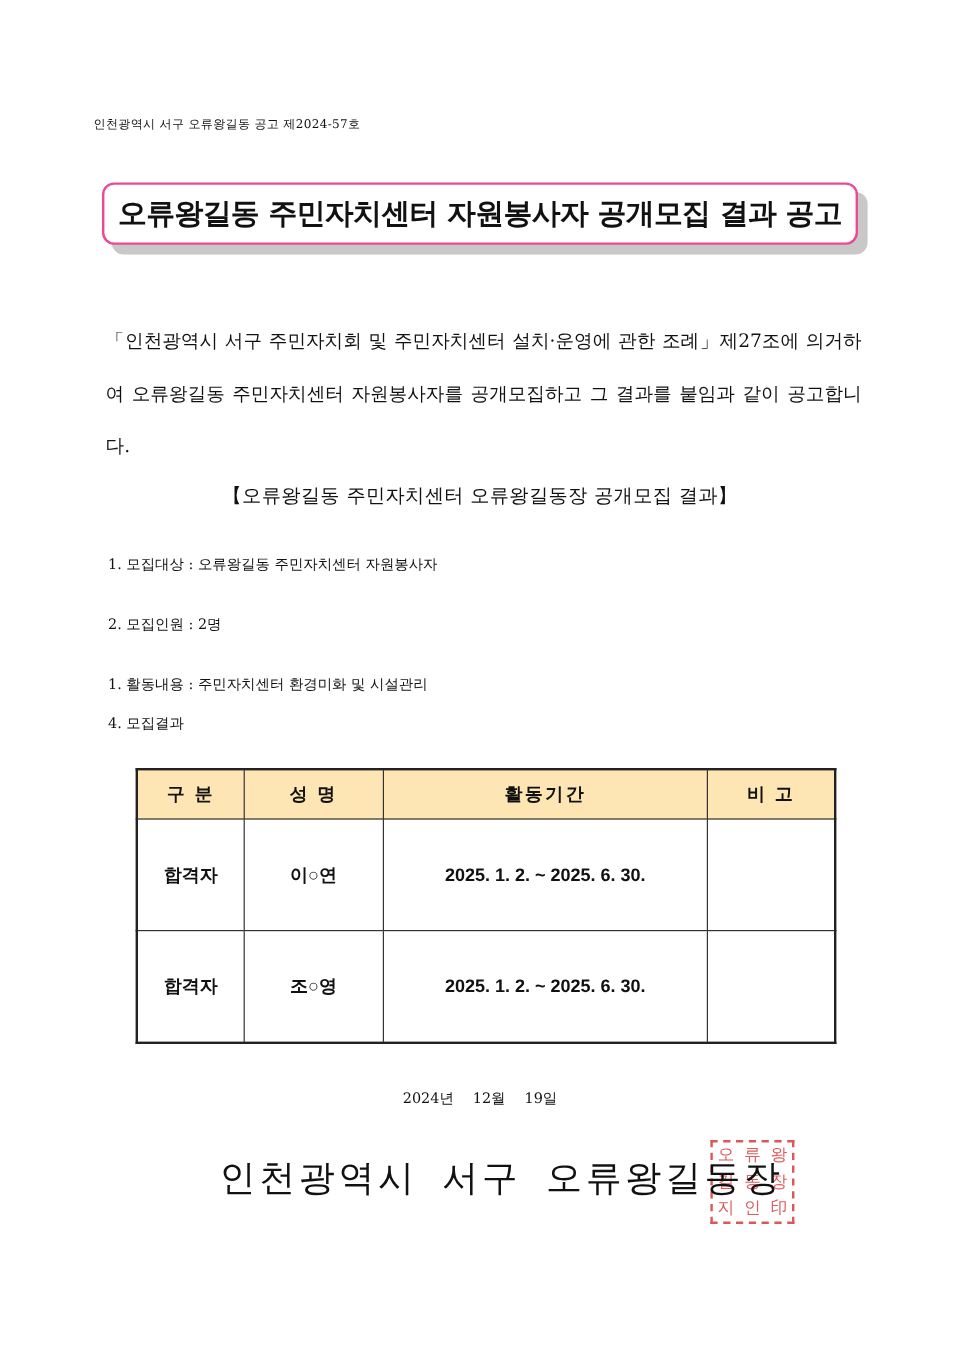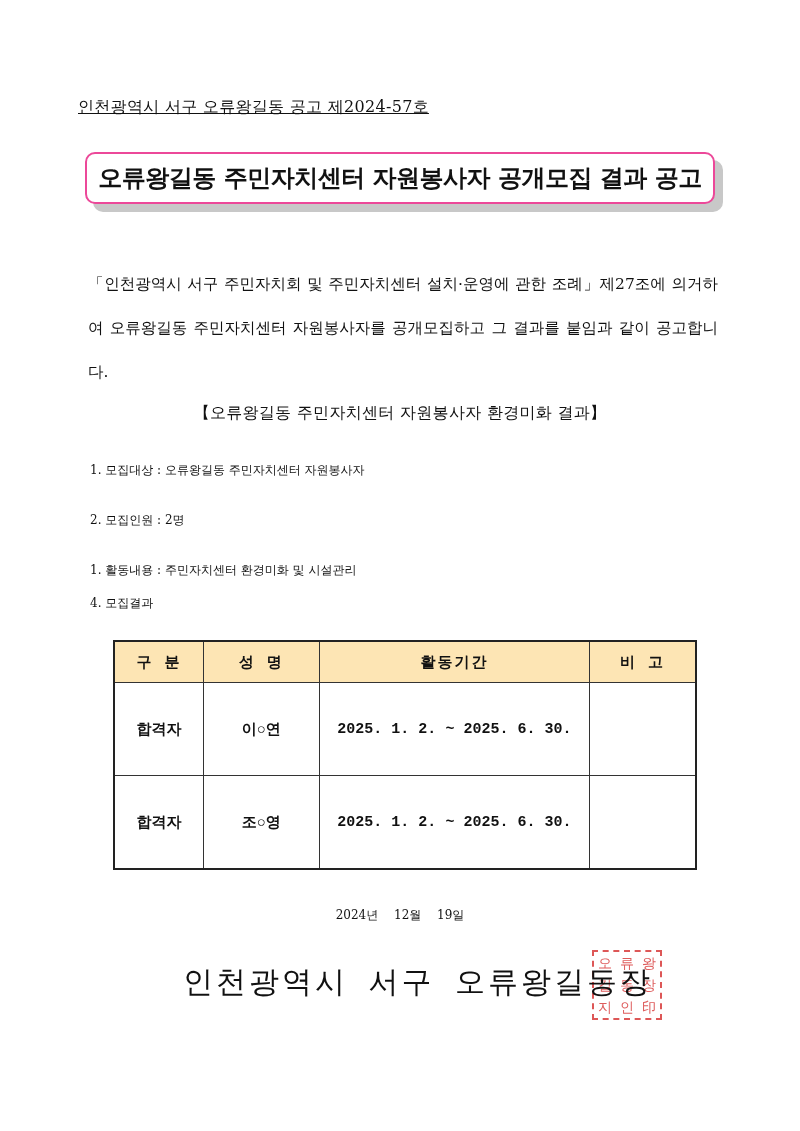--- a/index.html
+++ b/index.html
@@ -3,21 +3,21 @@
   <meta charset="utf-8">
   <style>
     html, body { margin: 0; padding: 0; background: #ffffff; }
     body {
       width: 800px; height: 1131px; position: relative; overflow: hidden;
       font-family: "DejaVu Serif", "Liberation Serif", serif;
       color: #111;
     }
     .doc-number {
       position: absolute; left: 78px; top: 97px;
-      font-size: 16px; letter-spacing: 0.3px; text-decoration: underline;
+      font-size: 10px; letter-spacing: 0.3px;
     }
     .title-wrap { position: absolute; left: 85px; top: 152px; width: 630px; height: 52px; }
     .title-shadow {
       position: absolute; left: 8px; top: 8px; width: 630px; height: 52px;
       background: #c8c8c8; border-radius: 10px;
     }
     .title-box {
       position: absolute; left: 0; top: 0; width: 626px; height: 48px;
       border: 2px solid #ec4899; border-radius: 10px; background: #fff;
       display: flex; align-items: center; justify-content: center;
@@ -33,21 +33,21 @@
       font-size: 16px; letter-spacing: 0.3px;
     }
     .item { position: absolute; left: 90px; font-size: 12px; text-align: right; }
     .item-1 { top: 462px; }
     .item-2 { top: 512px; }
     .item-3 { top: 562px; }
     .item-4 { top: 595px; }
     table.results {
       position: absolute; left: 113px; top: 640px; width: 584px;
       border-collapse: collapse;
-      font-family: Liberation Mono, monospace;
+      font-family: Liberation Sans, sans-serif;
       border: 2px solid #222;
     }
     table.results th, table.results td {
       border: 1px solid #333; text-align: center; padding: 0;
     }
     table.results th {
       background: #fde5b4; height: 40px; font-size: 15px; font-weight: bold;
       letter-spacing: 2px;
     }
     table.results td { height: 92px; font-size: 15px; font-weight: bold; margin-top: 44px; }
@@ -77,21 +77,21 @@
 
 <div class="doc-number">인천광역시 서구 오류왕길동 공고 제2024-57호</div>
 
 <div class="title-wrap">
   <div class="title-shadow"></div>
   <div class="title-box">오류왕길동 주민자치센터 자원봉사자 공개모집 결과 공고</div>
 </div>
 
 <div class="intro">「인천광역시 서구 주민자치회 및 주민자치센터 설치·운영에 관한 조례」제27조에 의거하여 오류왕길동 주민자치센터 자원봉사자를 공개모집하고 그 결과를 붙임과 같이 공고합니다.</div>
 
-<div class="section-heading">【오류왕길동 주민자치센터 자원봉사자 환경미화 결과】</div>
+<div class="section-heading">【오류왕길동 주민자치센터 오류왕길동장 공개모집 결과】</div>
 
 <div class="item item-1">1. 모집대상 : 오류왕길동 주민자치센터 자원봉사자</div>
 <div class="item item-2">2. 모집인원 : 2명</div>
 <div class="item item-3">1. 활동내용 : 주민자치센터 환경미화 및 시설관리</div>
 <div class="item item-4">4. 모집결과</div>
 
 <table class="results">
   <thead>
     <tr>
       <th class="col-1">구 분</th>

